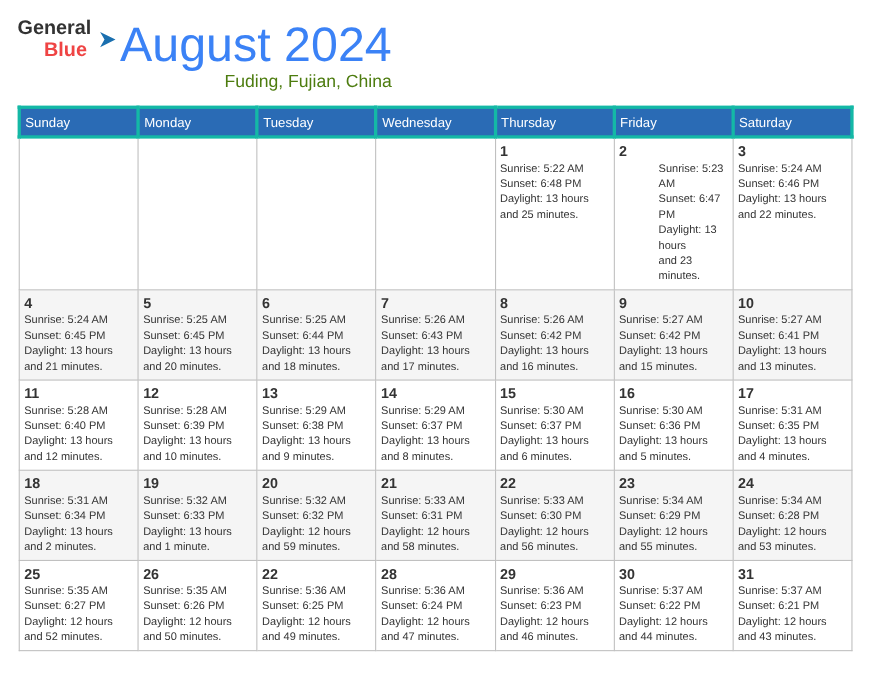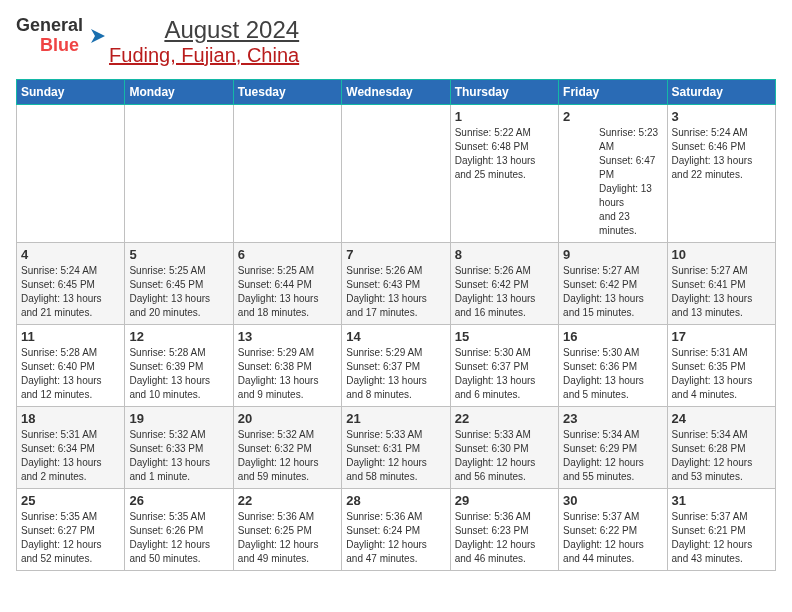--- a/index.html
+++ b/index.html
@@ -29,43 +29,41 @@
     .logo-text .general { color: #333; }
     .logo-text .blue { color: #ef4444; margin-left: 24px; }
     .logo-arrow {
       width: 22px;
       height: 22px;
     }
     .title-block {
       text-align: right;
     }
     .title-block .month-year {
-      font-size: 24px;
-      color: #404040;
+      font-size: 44px;
+      color: #3b82f6;
       font-weight: normal;
-      text-decoration: underline;
     }
     .title-block .location {
-      font-size: 20px;
-      color: #b91c1c;
-      text-decoration: underline;
+      font-size: 16px;
+      color: #4d7c0f;
     }
     .calendar {
       width: 100%;
       border-collapse: collapse;
       font-size: 11px;
     }
     .calendar th {
       background: #2a6bb5;
       color: #fff;
       padding: 5px 4px;
       text-align: left;
       font-size: 12px;
-      font-weight: bold;
-      border: 1px solid #14b8a6;
+      font-weight: normal;
+      border: 3px solid #14b8a6;
     }
     .calendar td {
       border: 1px solid #c0c0c0;
       vertical-align: top;
       padding: 4px 4px;
       width: calc(100% / 7);
       min-height: 80px;
       background: #fff;
     }
     .calendar tr:nth-child(even) td {

